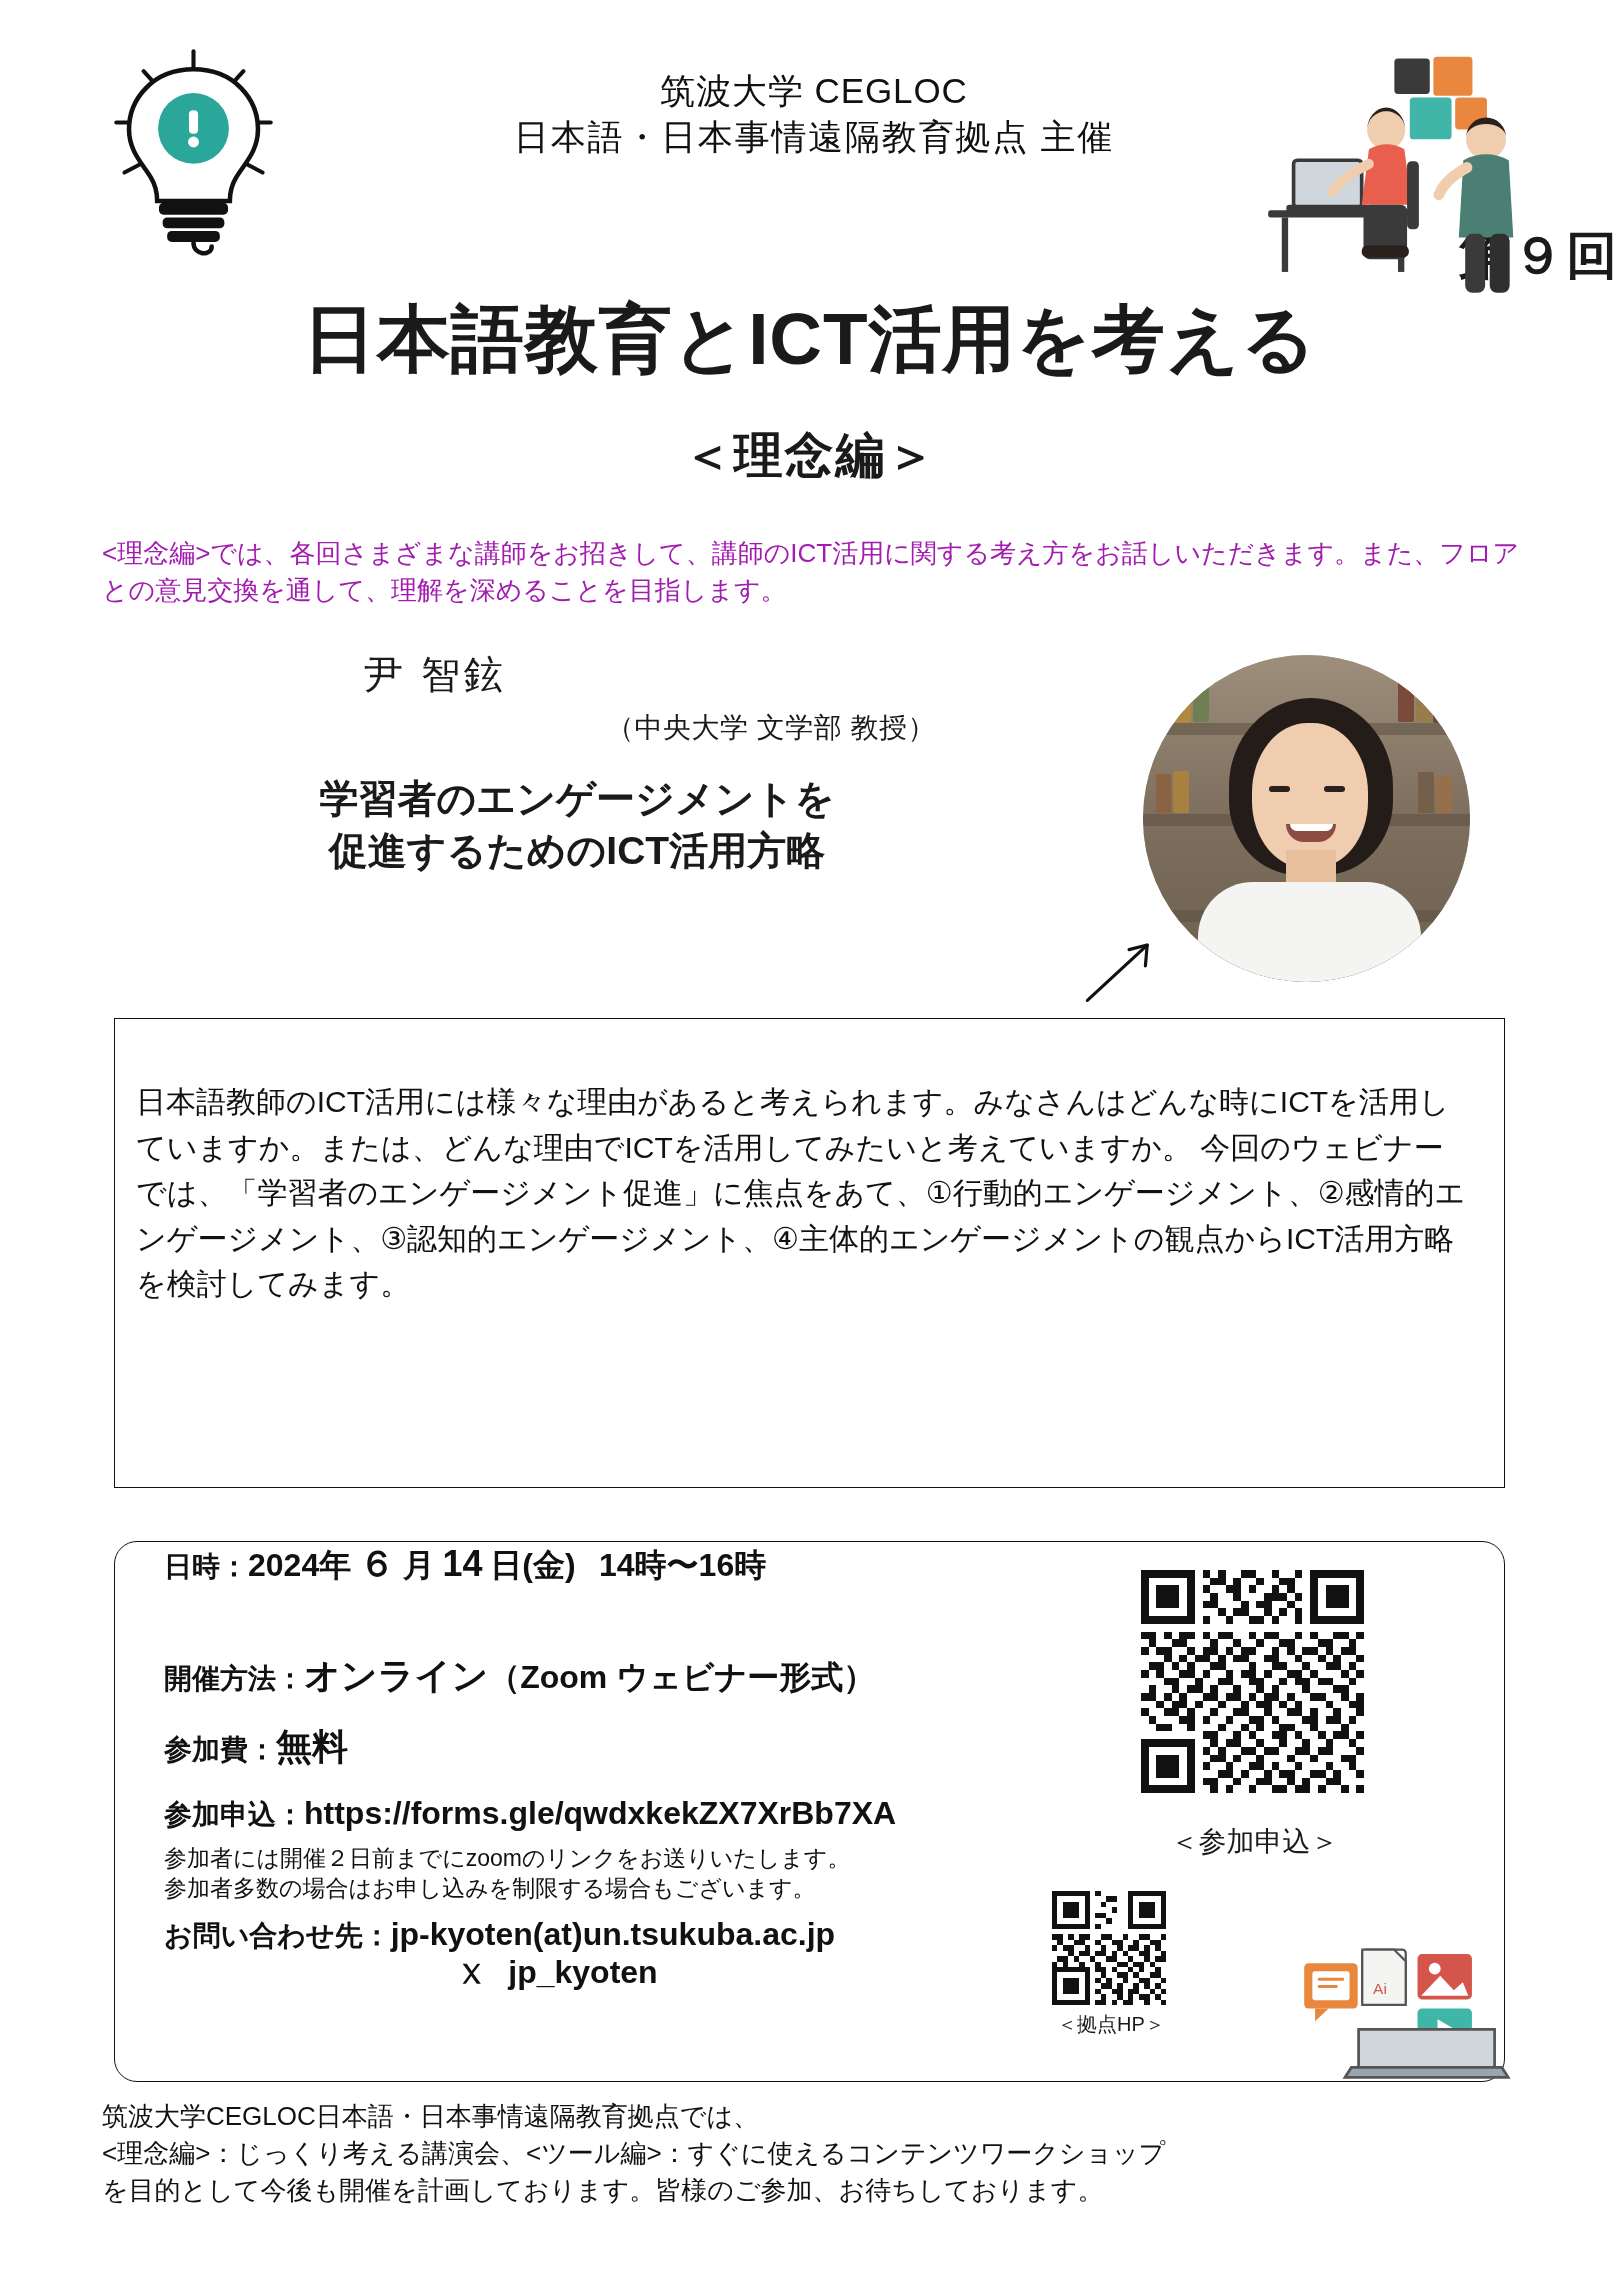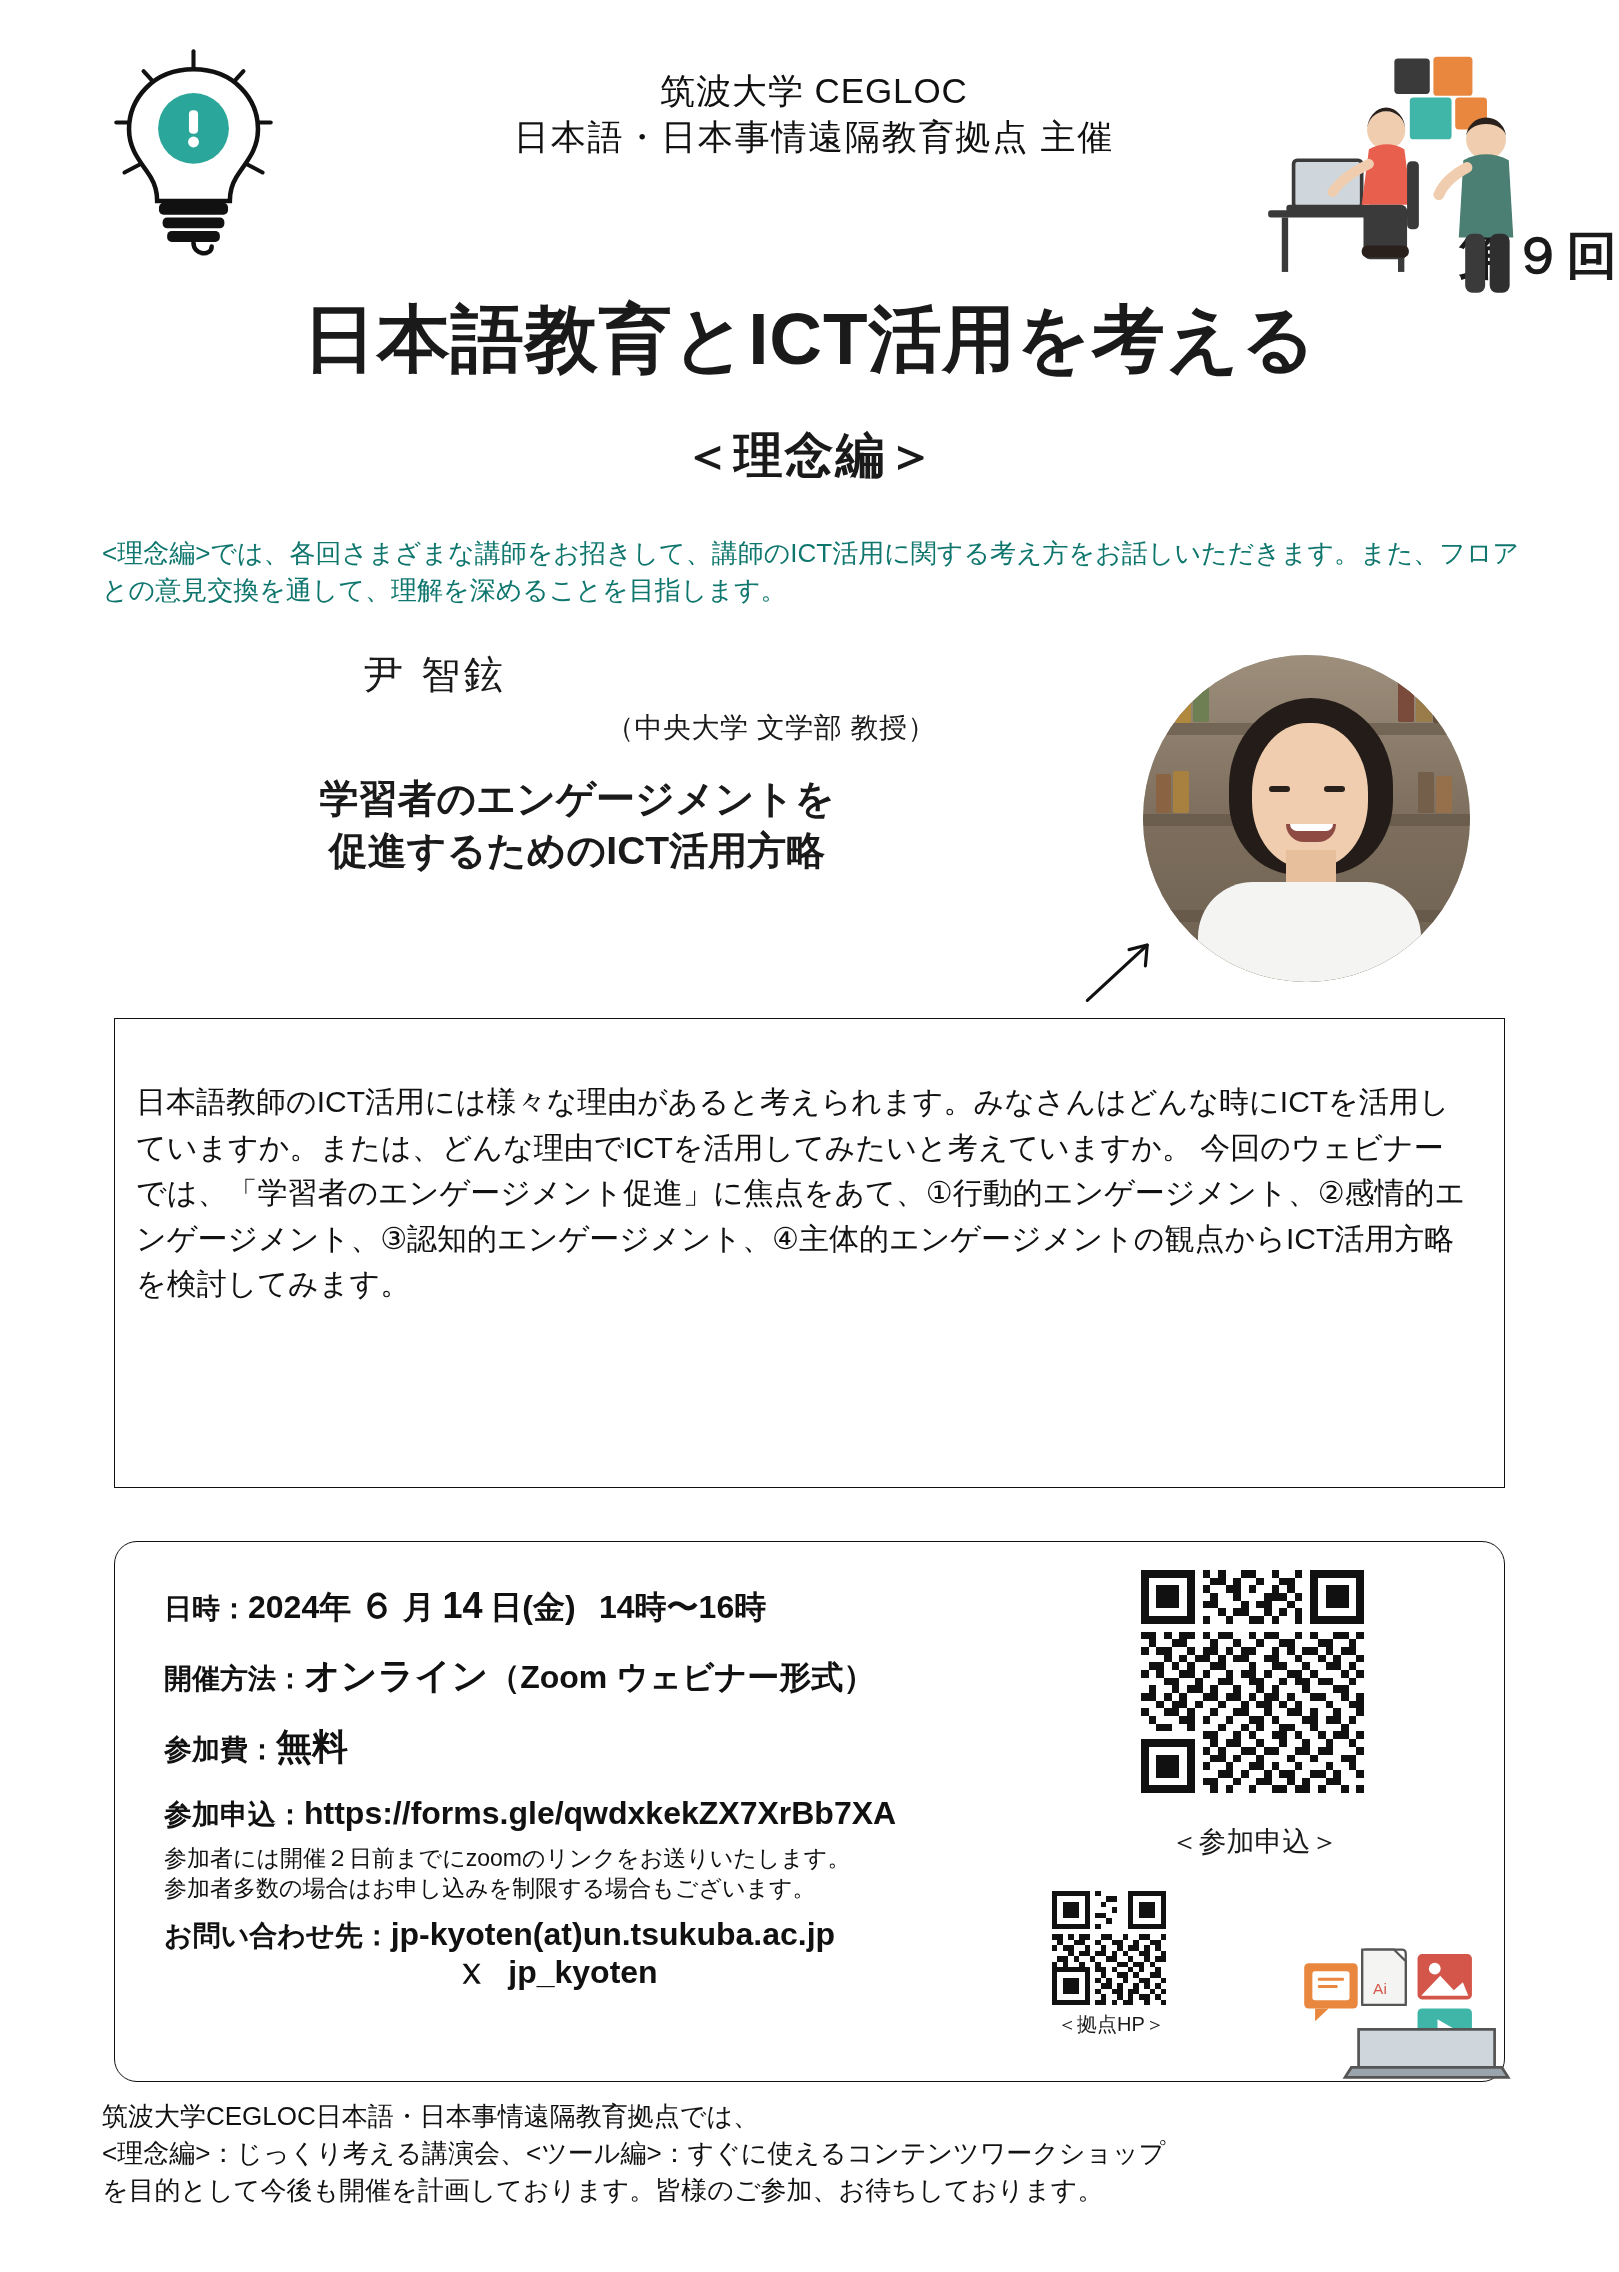--- a/index.html
+++ b/index.html
@@ -83,21 +83,21 @@
   }
 
   
   .lead {
     position: absolute;
     left: 102px;
     top: 535px;
     width: 1418px;
     font-size: 26px;
     line-height: 1.42;
-    color: #0f766e;
+    color: #a21caf;
   }
 
   
   .speaker-name {
     position: absolute;
     left: 364px;
     top: 648px;
     font-size: 39px;
     letter-spacing: 3.6px;
   }
@@ -173,21 +173,21 @@
     position: absolute;
     left: 164px;
     font-size: 28px;
     color: #111;
     white-space: nowrap;
   }
   .lbl { font-weight: bold; font-size: 28px; }
   .big { font-weight: bold; font-size: 36px; }
   .mid { font-weight: bold; font-size: 32px; }
 
-  .row-date   { top: 1582px; }
+  .row-date   { top: 1540px; }
   .row-method { top: 1652px; }
   .row-fee    { top: 1723px; }
   .row-apply  { top: 1795px; }
   .note1      { top: 1843px; font-size: 23px; }
   .note2      { top: 1873px; font-size: 23px; }
   .row-contact{ top: 1916px; }
   .row-x      { top: 1954px; left: 459px; }
 
   .qr-main {
     position: absolute;

